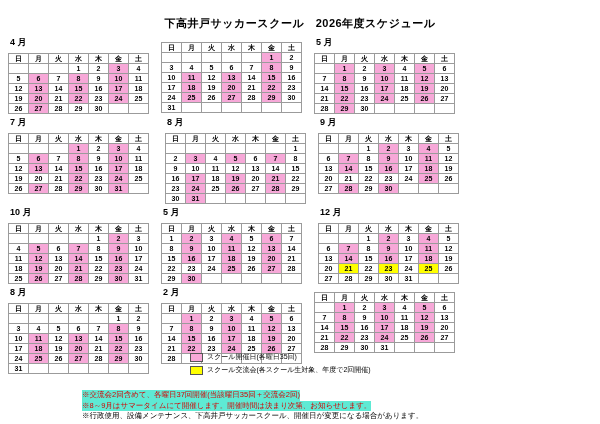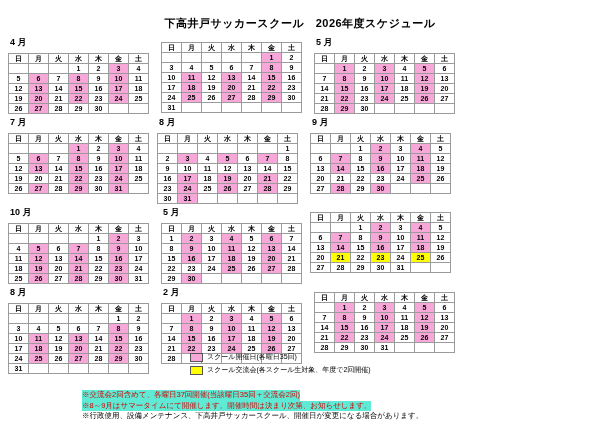--- a/index.html
+++ b/index.html
@@ -27,21 +27,21 @@
   .cal-grid {
     display: flex;
     flex-wrap: wrap;
     padding: 0 8px;
   }
   .month {
     width: 141px;
     margin-right: 12px;
     margin-bottom: 3px;
   }
-  .month:nth-child(4n) { margin-right: 8px; }
+  .month:nth-child(4n) { margin-right: 16px; }
   .month-head {
     font-size: 9px;
     font-weight: bold;
     color: #000;
     padding-left: 2px;
     line-height: 11px;
   }
   .tiny-row {
     display: flex;
     font-size: 4px;
@@ -714,20 +714,21 @@
               <td class="empty">&nbsp;</td>
               <td class="empty">&nbsp;</td>
               <td class="empty">&nbsp;</td>
               <td class="empty">&nbsp;</td>
               <td class="empty">&nbsp;</td>
             </tr>
           </tbody>
         </table>
       </div>
       <div class="month">
+        <div class="month-head">12 月</div>
         <div class="tiny-row">
           <span></span>
           <span></span>
           <span></span>
           <span></span>
           <span></span>
           <span></span>
           <span></span>
         </div>
         <table class="cal">

